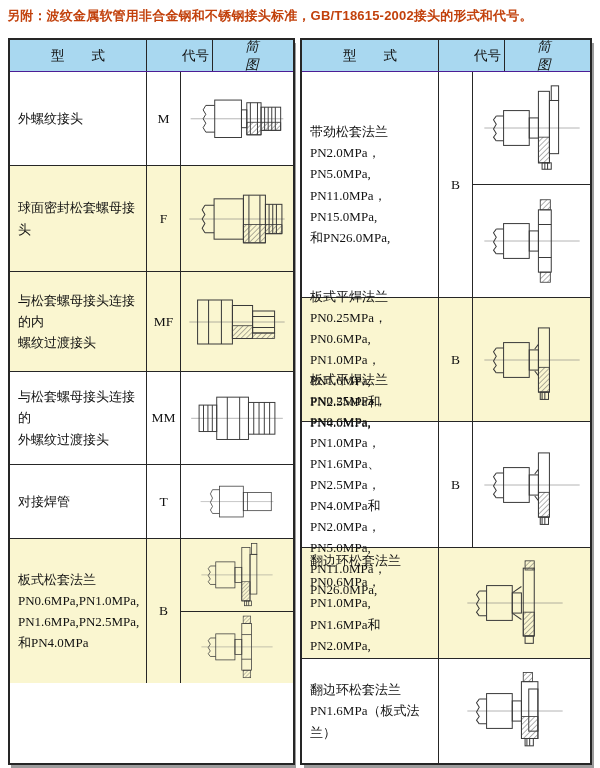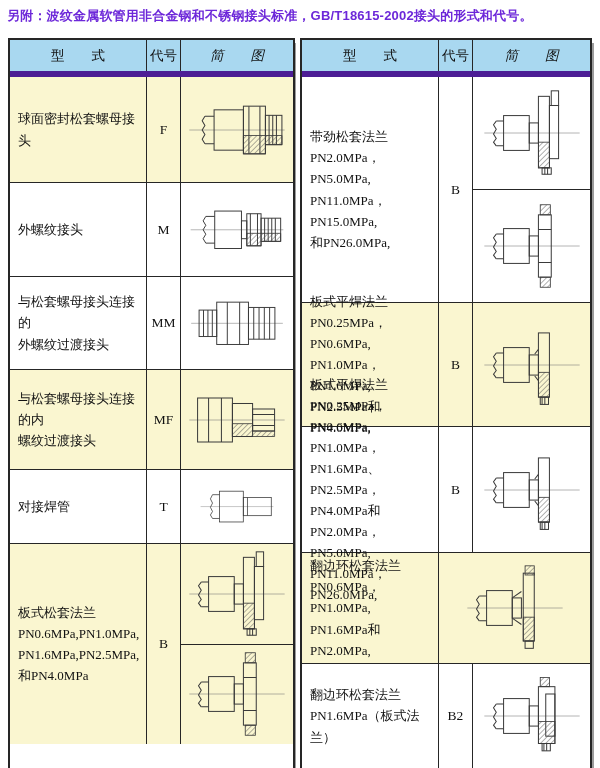--- a/index.html
+++ b/index.html
@@ -3,27 +3,27 @@
 <meta charset="utf-8">
 <style>
   html,body{margin:0;padding:0;}
   body{
     width:600px;height:768px;position:relative;overflow:hidden;background:#ffffff;
     font-family:"Liberation Serif","DejaVu Serif",serif;color:#111;
   }
   .title{
     position:absolute;left:7px;top:7px;width:586px;
     font-family:"Liberation Sans","DejaVu Sans",sans-serif;
-    font-weight:700;font-size:13px;letter-spacing:.2px;color:#6d28d9;white-space:nowrap;
+    font-weight:700;font-size:13px;letter-spacing:.2px;color:#c2410c;white-space:nowrap;
   }
   .tables{position:absolute;left:8px;top:38px;display:flex;gap:5px;}
   .fit-table{border:2px solid #262626;background:#fff;box-sizing:border-box;}
   .fit-table.left{width:287px;box-shadow:2px 4px 0 -1px var(--shadow,#9c9c9c);}
   .fit-table.right{width:292px;box-shadow:3px 4px 0 -1px var(--shadow,#9c9c9c);}
-  .thead{display:flex;height:31px;background:var(--header-bg,#a9d8f0);border-bottom:6px solid #4c1d95;}
+  .thead{display:flex;height:31px;background:var(--header-bg,#a9d8f0);border-bottom:1px solid #4c1d95;gap:32px;}
   .th{display:flex;align-items:center;justify-content:center;font-size:13.5px;box-sizing:border-box;}
   .th.t-type{width:137px;border-right:1px solid #262626;}
   .th.t-code{width:34px;border-right:1px solid #262626;}
   .th.t-diag{flex:1;font-style:italic;}
   .trow{display:flex;border-bottom:1px solid #262626;box-sizing:border-box;background:#fff;}
   .trow:last-child{border-bottom:none;}
   .trow.hl{background:var(--highlight-bg,#faf6d0);}
   .cell{box-sizing:border-box;}
   .cell.type{
     width:137px;border-right:1px solid #262626;display:flex;align-items:center;
@@ -56,112 +56,112 @@
   <div class="title">另附：波纹金属软管用非合金钢和不锈钢接头标准，GB/T18615-2002接头的形式和代号。</div>
   <div class="tables">
 
     <div class="fit-table left">
       <div class="thead">
         <div class="th t-type">型　　式</div>
         <div class="th t-code">代号</div>
         <div class="th t-diag">简　　图</div>
       </div>
       <div class="tbody" id="left-body">
-          <div class="trow hl" style="height: 106px;">
-            <div class="cell type">球面密封松套螺母接头</div>
-            <div class="cell code">F</div>
-            <div class="cell diag">
-              <div class="dbox">
-                <svg class="dg" viewBox="0 0 110 96" width="102" height="88">
-                  <line class="cl" x1="3" y1="48" x2="107" y2="48"></line>
-                  <path class="ln" d="M20,33 l-3,5 3,5 -3,5 3,5 -3,5 3,5"></path>
-                  <path class="ln" d="M20,33 H30 M20,63 H30"></path>
-                  <rect class="ln" x="30" y="26" width="32" height="44"></rect>
-                  <rect class="ln" x="62" y="22" width="24" height="52"></rect>
-                  <path class="ln" d="M68,22 V74 M80,22 V74"></path>
-                  <rect class="ln" x="86" y="32" width="18" height="32"></rect>
-                  <path class="ln" d="M90,32 V64 M94,32 V64 M98,32 V64"></path>
-                  <polygon class="hz" points="62,54 104,54 104,64 86,64 86,74 62,74"></polygon>
-                </svg>
-              </div>
-            </div>
-          </div>
           <div class="trow" style="height: 94px;">
             <div class="cell type">外螺纹接头</div>
             <div class="cell code">M</div>
             <div class="cell diag">
               <div class="dbox">
                 <svg class="dg" viewBox="0 0 110 96" width="102" height="88">
                   <line class="cl" x1="3" y1="48" x2="107" y2="48"></line>
                   <path class="ln" d="M20,33 l-3,5 3,5 -3,5 3,5 -3,5 3,5"></path>
                   <path class="ln" d="M20,33 H30 M20,63 H30"></path>
                   <rect class="ln" x="30" y="27" width="30" height="42"></rect>
                   <rect class="ln" x="60" y="38" width="6" height="20"></rect>
                   <rect class="ln" x="66" y="30" width="16" height="36"></rect>
                   <path class="ln" d="M70,30 V66 M78,30 V66"></path>
                   <rect class="ln" x="82" y="35" width="22" height="26"></rect>
                   <path class="ln" d="M86,35 V61 M90,35 V61 M94,35 V61 M98,35 V61"></path>
                   <polygon class="hz" points="66,52 104,52 104,61 82,61 82,66 66,66"></polygon>
                 </svg>
               </div>
             </div>
           </div>
+          <div class="trow hl" style="height: 106px;">
+            <div class="cell type">球面密封松套螺母接头</div>
+            <div class="cell code">F</div>
+            <div class="cell diag">
+              <div class="dbox">
+                <svg class="dg" viewBox="0 0 110 96" width="102" height="88">
+                  <line class="cl" x1="3" y1="48" x2="107" y2="48"></line>
+                  <path class="ln" d="M20,33 l-3,5 3,5 -3,5 3,5 -3,5 3,5"></path>
+                  <path class="ln" d="M20,33 H30 M20,63 H30"></path>
+                  <rect class="ln" x="30" y="26" width="32" height="44"></rect>
+                  <rect class="ln" x="62" y="22" width="24" height="52"></rect>
+                  <path class="ln" d="M68,22 V74 M80,22 V74"></path>
+                  <rect class="ln" x="86" y="32" width="18" height="32"></rect>
+                  <path class="ln" d="M90,32 V64 M94,32 V64 M98,32 V64"></path>
+                  <polygon class="hz" points="62,54 104,54 104,64 86,64 86,74 62,74"></polygon>
+                </svg>
+              </div>
+            </div>
+          </div>
+          <div class="trow hl" style="height: 100px;">
+            <div class="cell type">与松套螺母接头连接的内
+螺纹过渡接头</div>
+            <div class="cell code">MF</div>
+            <div class="cell diag">
+              <div class="dbox">
+                <svg class="dg" viewBox="0 0 110 96" width="102" height="88">
+                  <line class="cl" x1="3" y1="48" x2="107" y2="48"></line>
+                  <rect class="ln" x="12" y="24" width="38" height="48"></rect>
+                  <path class="ln" d="M24,24 V72 M38,24 V72"></path>
+                  <rect class="ln" x="50" y="30" width="22" height="36"></rect>
+                  <rect class="ln" x="72" y="36" width="24" height="24"></rect>
+                  <path class="ln" d="M72,42 H96 M72,54 H96"></path>
+                  <polygon class="hz" points="50,52 72,52 72,60 96,60 96,66 50,66"></polygon>
+                </svg>
+              </div>
+            </div>
+          </div>
           <div class="trow" style="height: 93px;">
             <div class="cell type">与松套螺母接头连接的
 外螺纹过渡接头</div>
             <div class="cell code">MM</div>
             <div class="cell diag">
               <div class="dbox">
                 <svg class="dg" viewBox="0 0 110 96" width="102" height="88">
                   <line class="cl" x1="3" y1="48" x2="107" y2="48"></line>
                   <rect class="ln" x="12" y="33" width="20" height="30"></rect>
                   <path class="ln" d="M17,33 V63 M22,33 V63 M27,33 V63"></path>
                   <rect class="ln" x="32" y="24" width="36" height="48"></rect>
                   <path class="ln" d="M44,24 V72 M58,24 V72"></path>
                   <rect class="ln" x="68" y="30" width="30" height="36"></rect>
                   <path class="ln" d="M74,30 V66 M80,30 V66 M86,30 V66 M92,30 V66"></path>
                 </svg>
               </div>
             </div>
           </div>
-          <div class="trow hl" style="height: 100px;">
-            <div class="cell type">与松套螺母接头连接的内
-螺纹过渡接头</div>
-            <div class="cell code">MF</div>
-            <div class="cell diag">
-              <div class="dbox">
-                <svg class="dg" viewBox="0 0 110 96" width="102" height="88">
-                  <line class="cl" x1="3" y1="48" x2="107" y2="48"></line>
-                  <rect class="ln" x="12" y="24" width="38" height="48"></rect>
-                  <path class="ln" d="M24,24 V72 M38,24 V72"></path>
-                  <rect class="ln" x="50" y="30" width="22" height="36"></rect>
-                  <rect class="ln" x="72" y="36" width="24" height="24"></rect>
-                  <path class="ln" d="M72,42 H96 M72,54 H96"></path>
-                  <polygon class="hz" points="50,52 72,52 72,60 96,60 96,66 50,66"></polygon>
-                </svg>
-              </div>
-            </div>
-          </div>
           <div class="trow" style="height: 74px;">
             <div class="cell type">对接焊管</div>
             <div class="cell code">T</div>
             <div class="cell diag">
               <div class="dbox">
                 <svg class="dg" viewBox="0 0 110 96" width="102" height="88">
                   <line class="cl" x1="3" y1="48" x2="107" y2="48"></line>
                   <path class="ln" d="M20,31 l-3,6 3,6 -3,6 3,6 -3,5 3,5"></path>
                   <path class="ln" d="M20,31 H30 M20,65 H30"></path>
                   <rect class="ln" x="30" y="26" width="34" height="44"></rect>
                   <rect class="ln" x="64" y="35" width="40" height="26"></rect>
                   <path class="ln" d="M70,35 V61"></path>
                 </svg>
               </div>
             </div>
           </div>
-          <div class="trow hl" style="height: 200px;">
+          <div class="trow hl" style="height: 144px;">
             <div class="cell type">板式松套法兰
 PN0.6MPa,PN1.0MPa,
 PN1.6MPa,PN2.5MPa,
 和PN4.0MPa</div>
             <div class="cell code">B</div>
             <div class="cell diag">
               <div class="dbox">
                 <svg class="dg" viewBox="0 0 110 96" width="102" height="88">
                   <line class="cl" x1="3" y1="48" x2="107" y2="48"></line>
                   <path class="ln" d="M16,35 l-3,4 3,5 -3,5 3,5 -3,4 3,4"></path>
@@ -303,21 +303,20 @@
                   <rect class="hz" x="66" y="2" width="10" height="10"></rect>
                   <rect class="hz" x="64" y="58" width="12" height="26"></rect>
                   <rect class="ln" x="66" y="84" width="9" height="8"></rect>
                 </svg>
               </div>
             </div>
           </div>
           <div class="trow" style="height: 104px;">
             <div class="cell type">翻边环松套法兰
 PN1.6MPa（板式法兰）</div>
-            <div class="cell code">B2</div>
             <div class="cell diag">
               <div class="dbox">
                 <svg class="dg" viewBox="0 0 110 96" width="102" height="88">
                   <line class="cl" x1="3" y1="48" x2="107" y2="48"></line>
                   <path class="ln" d="M16,35 l-3,4 3,5 -3,5 3,5 -3,4 3,4"></path>
                   <path class="ln" d="M16,35 H24 M16,62 H24"></path>
                   <rect class="ln" x="24" y="29" width="28" height="38"></rect>
                   <rect class="ln" x="52" y="37" width="10" height="22"></rect>
                   <rect class="ln" x="62" y="16" width="18" height="62"></rect>
                   <rect class="ln" x="70" y="24" width="10" height="46"></rect>

